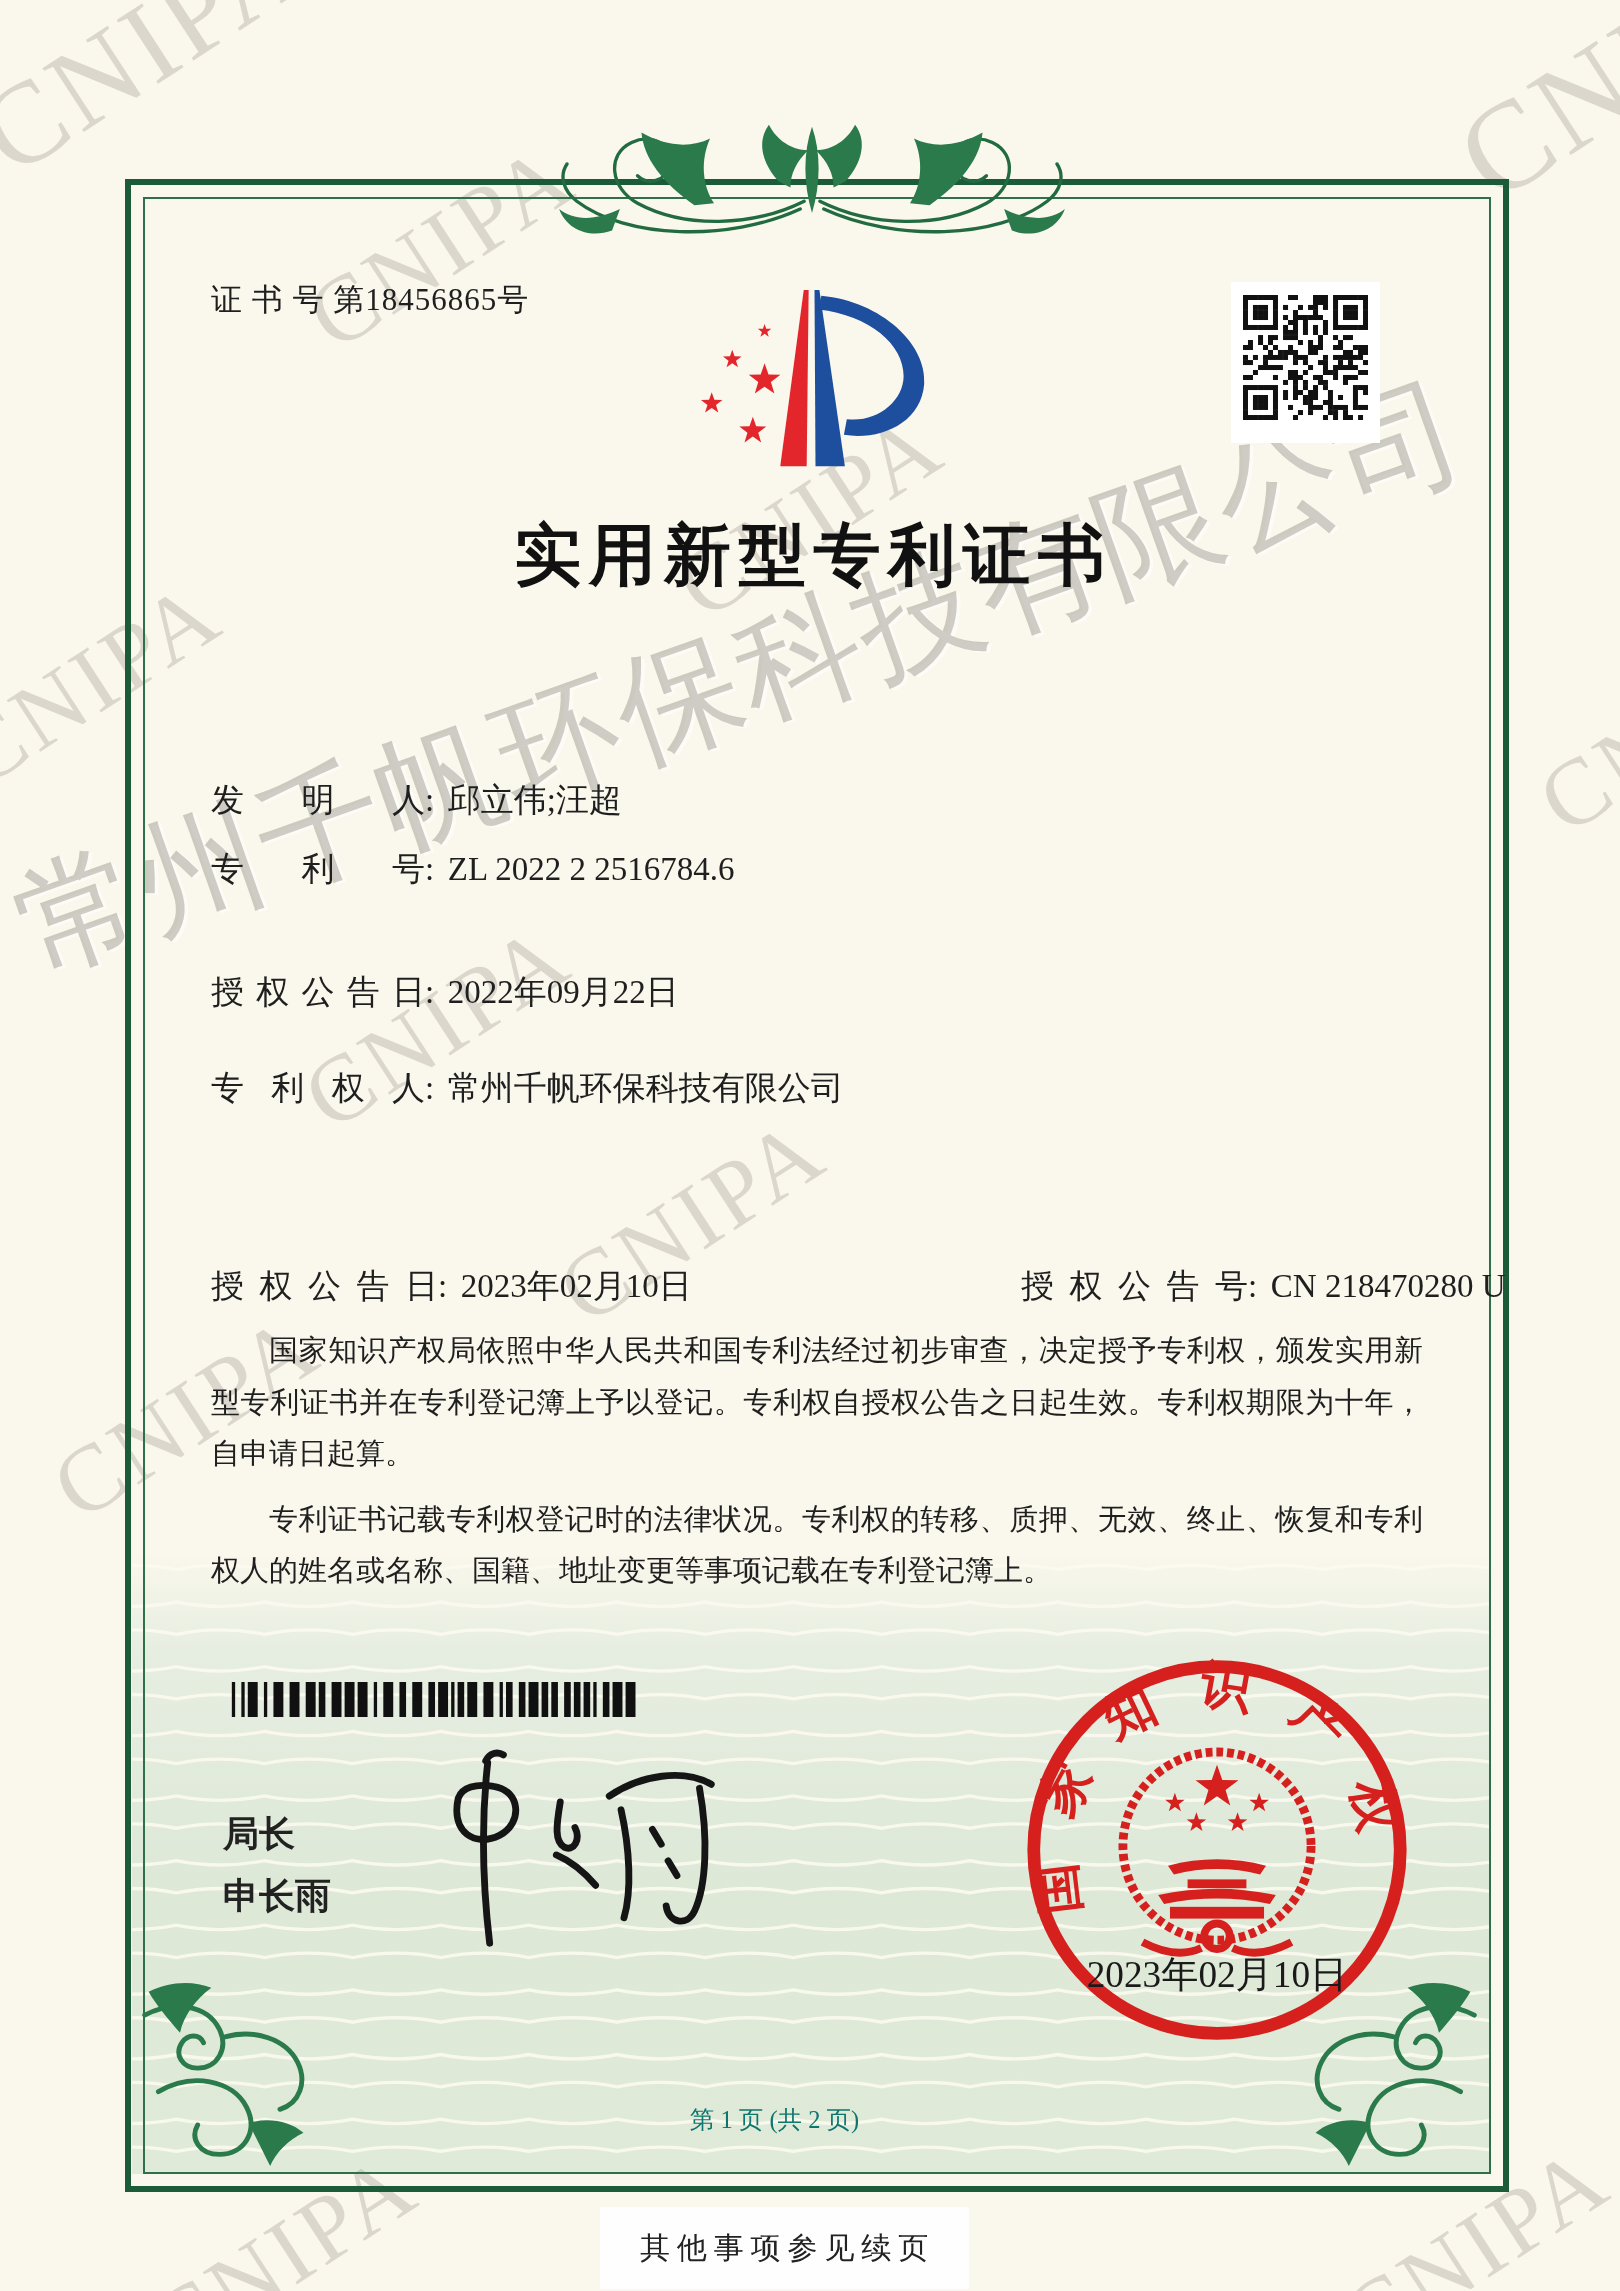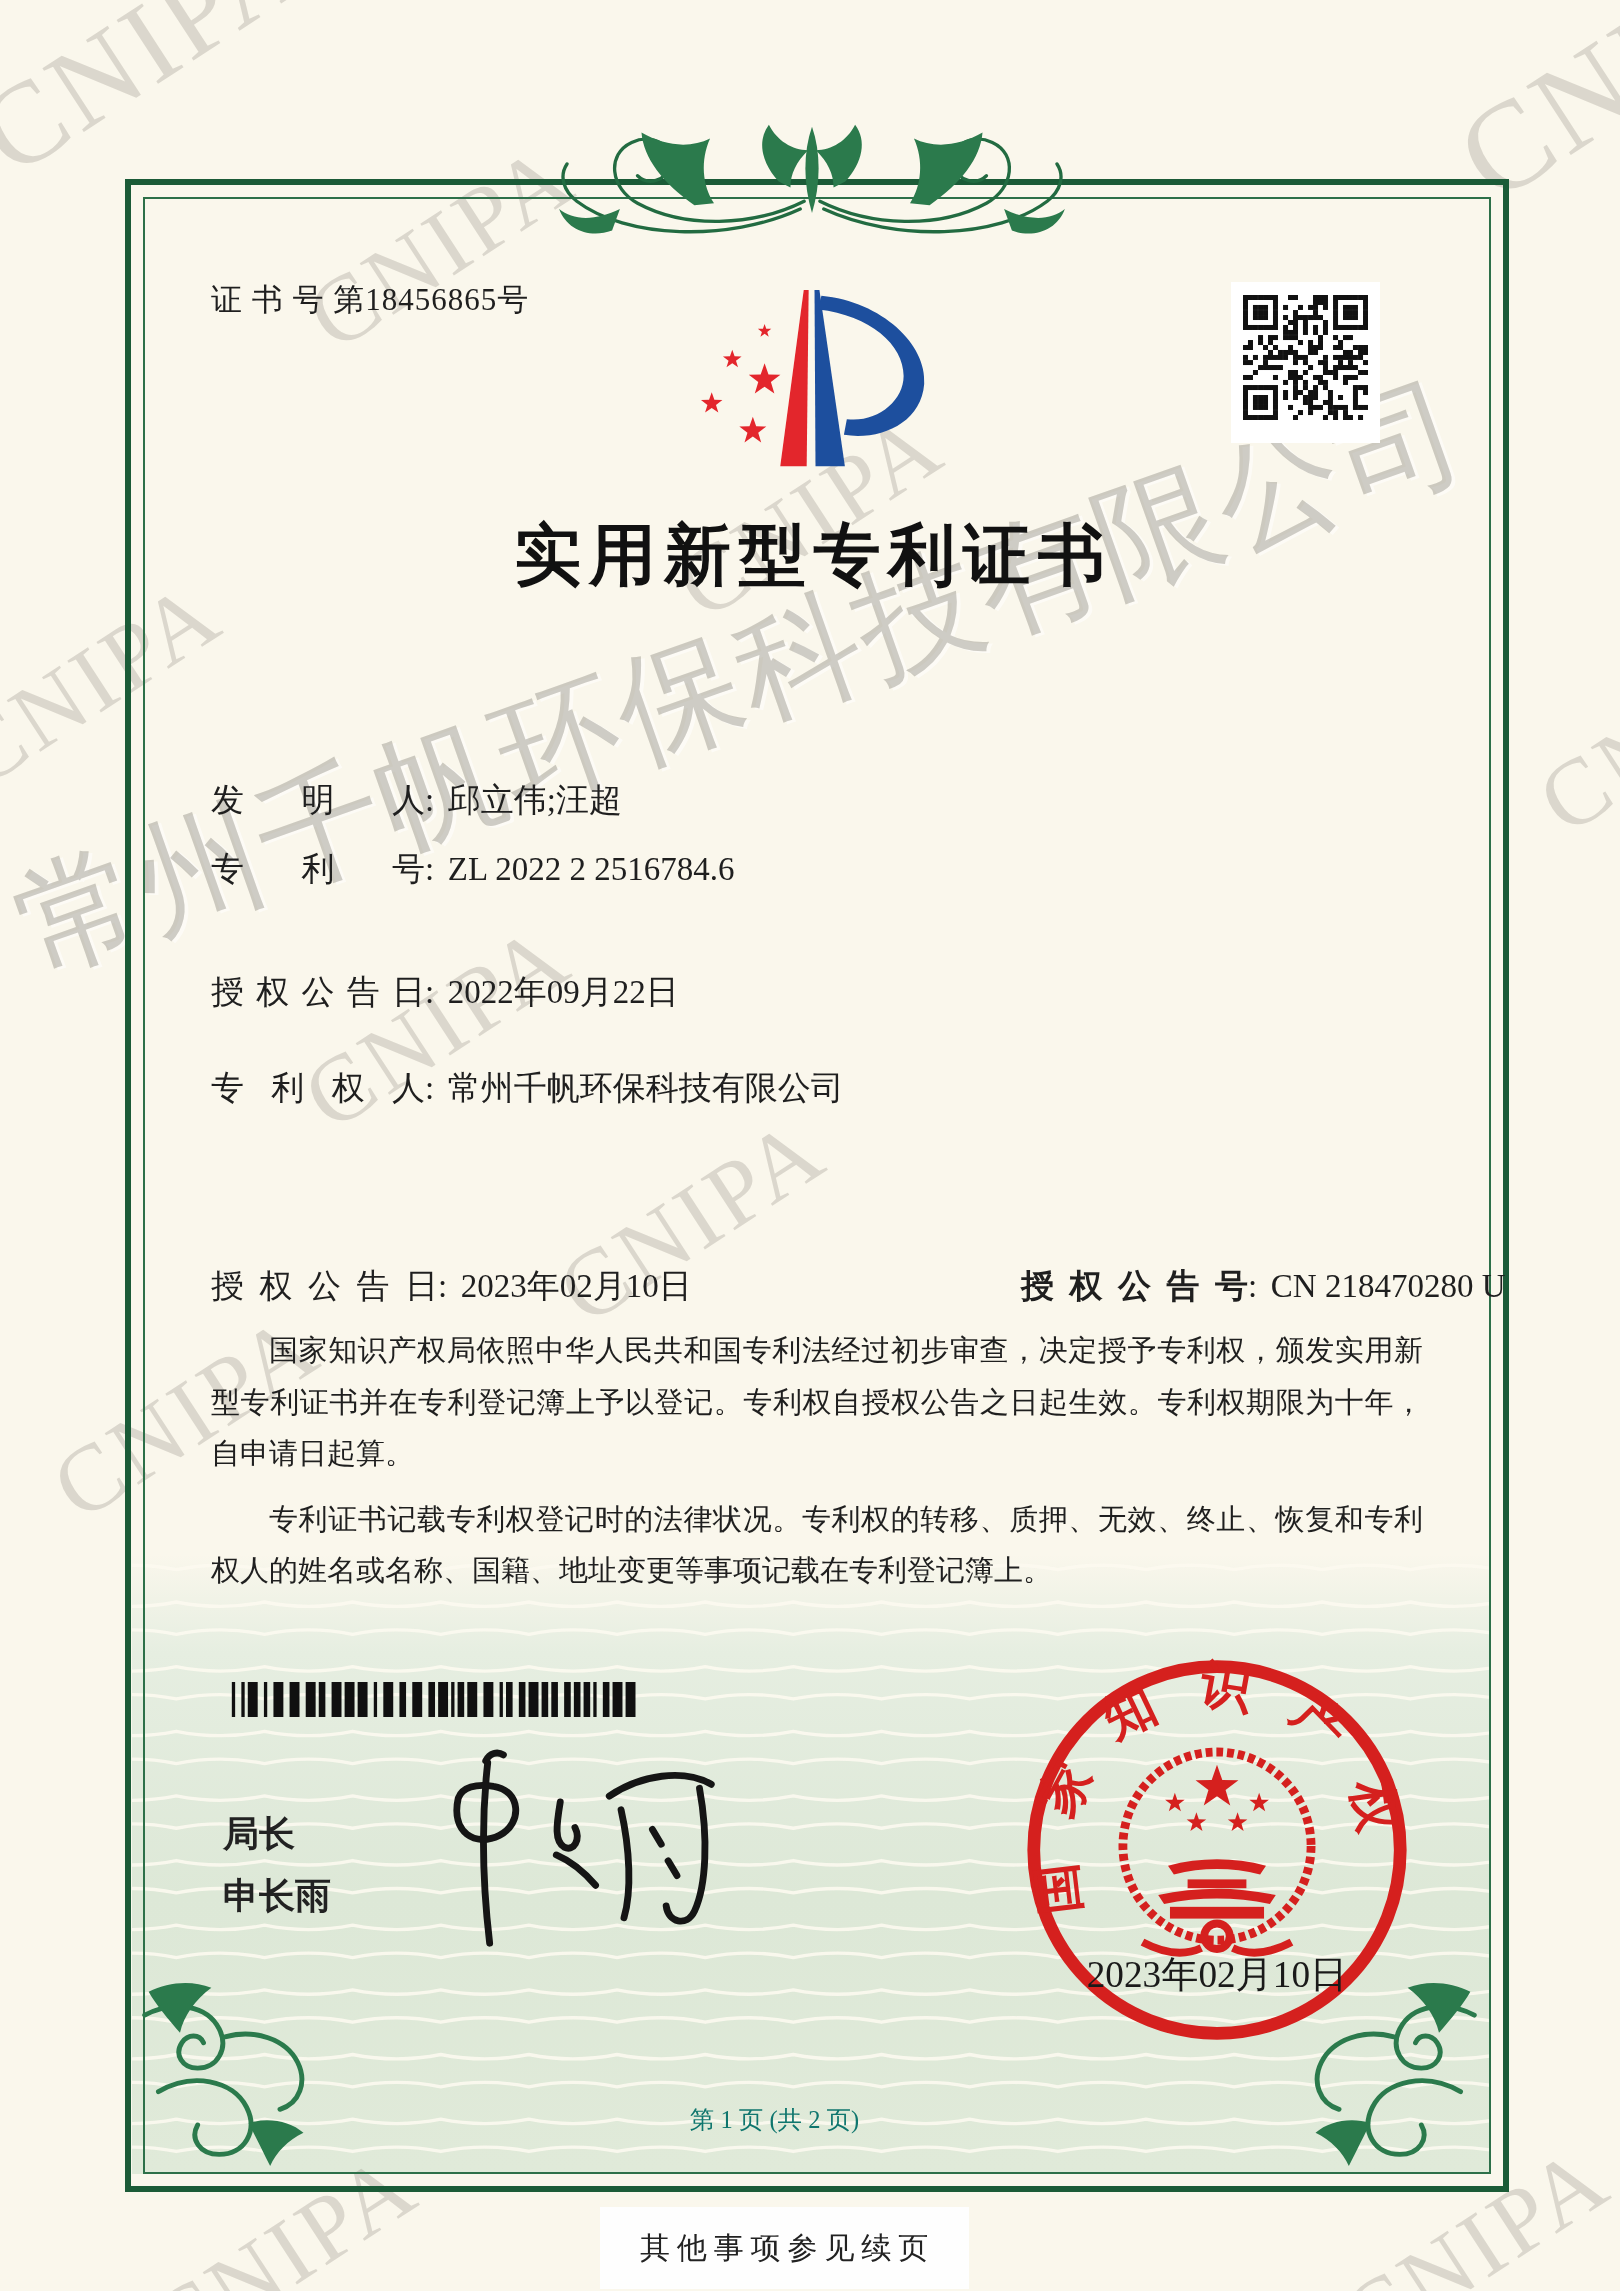--- a/index.html
+++ b/index.html
@@ -24,21 +24,21 @@
   .cert-no{position:absolute;left:211px;top:279px;font-size:31px;letter-spacing:1px;}
   .logo{position:absolute;left:698px;top:284px;}
   .qr-box{position:absolute;left:1231px;top:282px;width:149px;height:161px;background:#fff;}
   .qr-box svg{position:absolute;left:11.8px;top:12.7px;}
   .title{position:absolute;left:0;top:510px;width:1627px;text-align:center;font-size:67px;
          font-weight:700;letter-spacing:7.8px;color:#111;}
   .field{position:absolute;left:211px;font-size:33px;white-space:nowrap;}
   .flabel{display:inline-block;width:214px;text-align:justify;text-align-last:justify;}
   .fsep{display:inline-block;margin-right:13.7px;}
   .grant-right{position:absolute;left:810px;top:0;}
-  .grant-right .flabel{width:227px;font-weight:bold;}
+  .grant-right .flabel{width:227px;}
   .paras{position:absolute;left:211px;top:1325px;width:1212px;font-size:29px;line-height:1.78;
          text-align:justify;}
   .paras p{margin:0 0 13.7px 0;text-indent:2em;}
   .barcode{position:absolute;left:230px;top:1682px;width:412px;height:35px;}
   .director{position:absolute;left:223px;top:1803px;font-family:"Liberation Sans","DejaVu Sans",sans-serif;
             font-size:36px;font-weight:700;color:#222;line-height:1.72;}
   .signature{position:absolute;left:421px;top:1747px;}
   .seal{position:absolute;left:1021px;top:1654px;}
   .page-num{position:absolute;left:0;top:2103px;width:1549px;text-align:center;font-size:24.5px;color:#0f766e;}
   .cont-note{position:absolute;left:600px;top:2207px;width:363px;height:82px;background:#fefefe;

